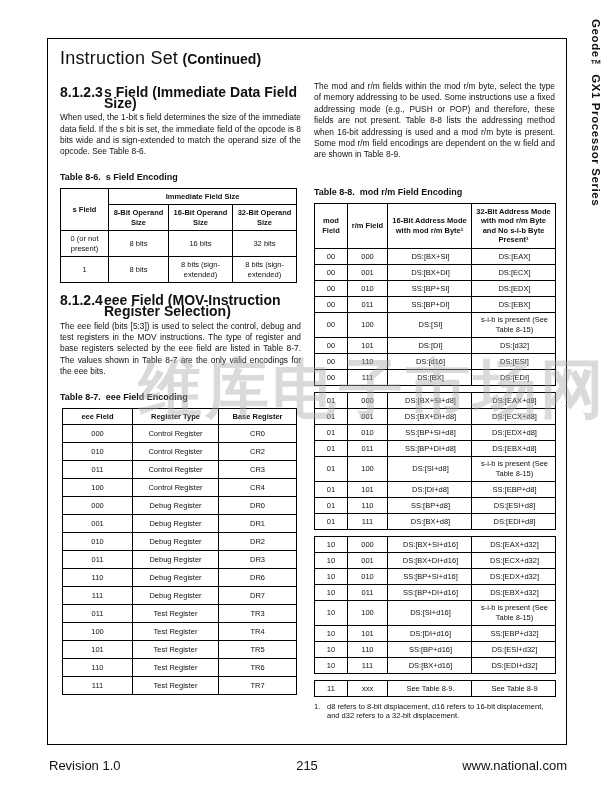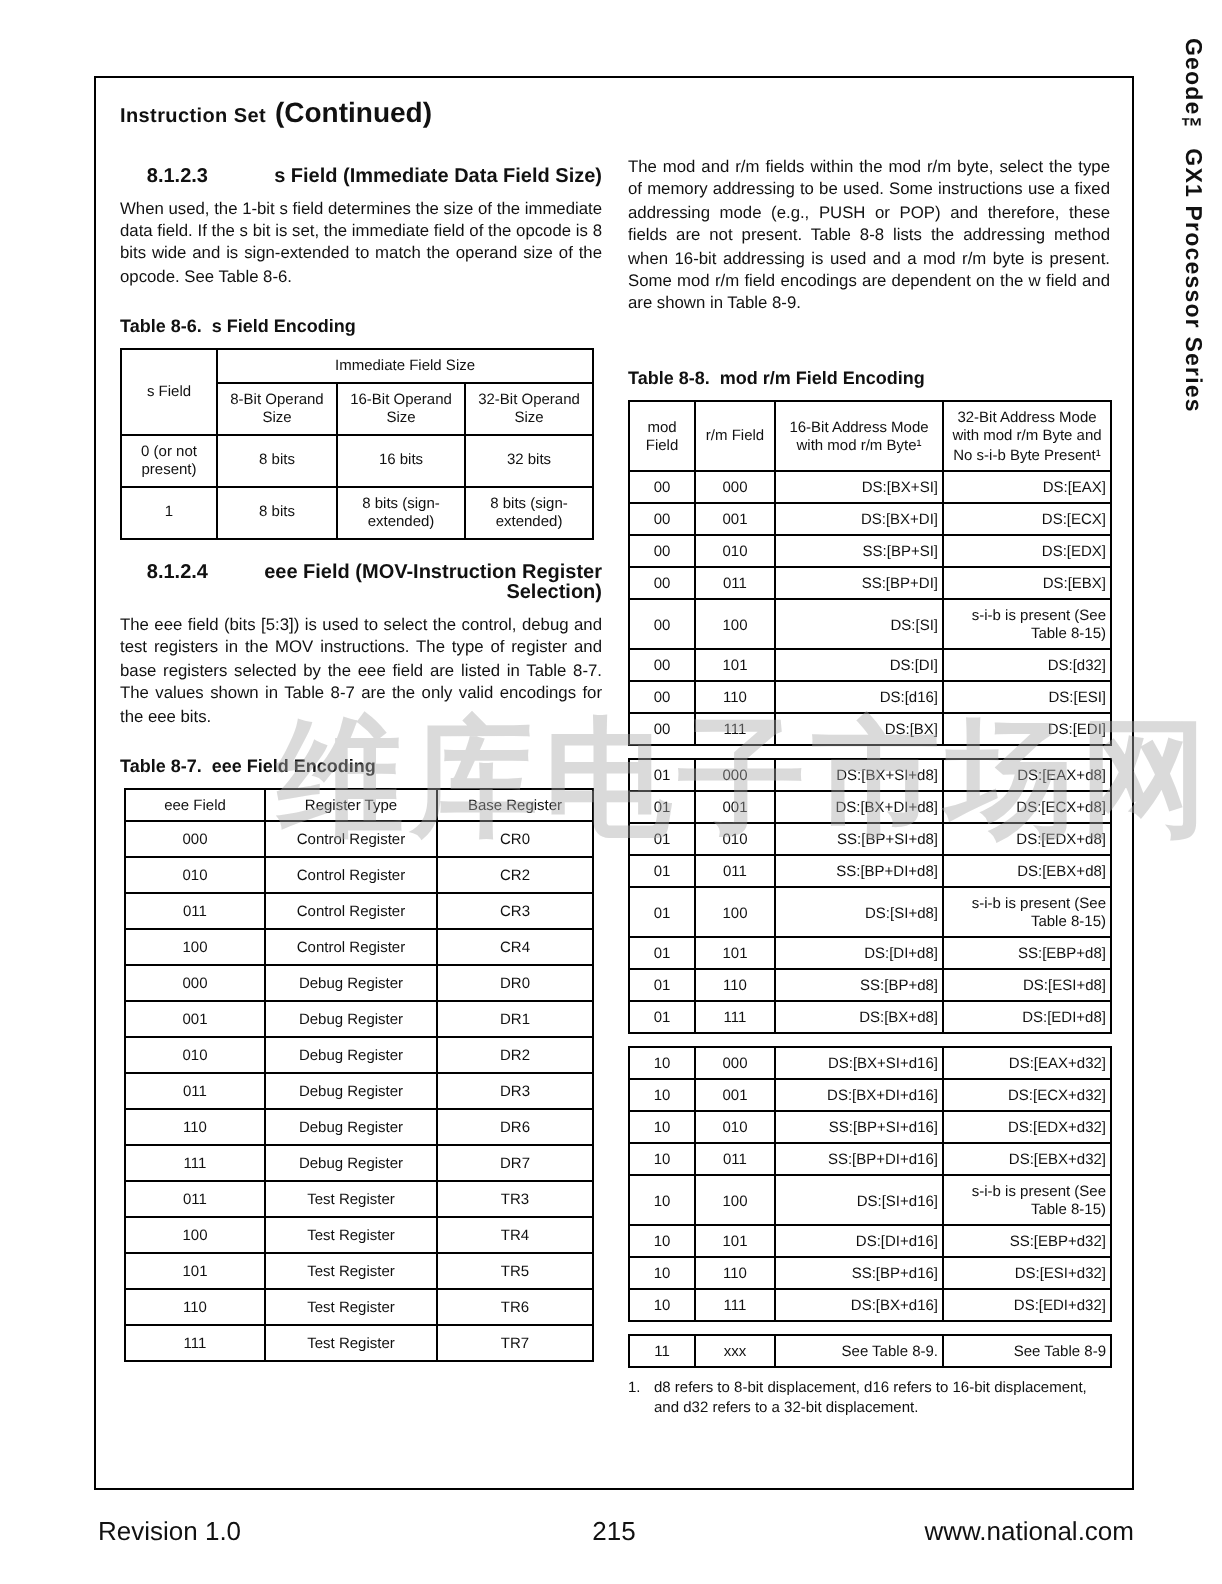--- a/index.html
+++ b/index.html
@@ -7,49 +7,49 @@
     width:611px; height:792px; background:#ffffff; position:relative;
     font-family:"Liberation Sans","DejaVu Sans",sans-serif; color:#111;
     overflow:hidden;
   }
   .frame {
     position:absolute; left:47px; top:38px; width:520px; height:707px;
     border:1.5px solid #000; box-sizing:border-box; padding:6px 12px 0 12px;
     background:transparent;
   }
   .doc-title { margin:3px 0 12px 0; }
-  .doc-title .main { font-size:10px; font-weight:bold; letter-spacing:0.2px; }
+  .doc-title .main { font-size:18px; font-weight:normal; letter-spacing:0.2px; }
   .doc-title .cont { font-size:14px; font-weight:bold; }
   .cols { display:flex; gap:13px; }
   .col { width:241px; flex:0 0 241px; }
 
-  .sec-head { display:flex; font-weight:bold; font-size:10px; line-height:10.6px; margin:12px 0 4px 0;text-align:right; }
+  .sec-head { display:flex; font-weight:bold; font-size:14px; line-height:10.6px; margin:12px 0 4px 0; }
   .sec-head.first { margin-top:6px; }
   .sec-num { flex:0 0 44px; }
   .sec-title { flex:1; }
 
   p.body { font-size:8.4px; line-height:11.4px; text-align:justify; margin:0 0 6px 0; }
 
   .tbl-title { font-weight:bold; font-size:9px; text-align:left; margin:14px 0 6px 0; white-space:pre-wrap; }
   .tbl-title.mt-lg { margin-top:26px; }
 
   table { border-collapse:collapse; table-layout:fixed; }
   th,td {
     border:1px solid #000; font-size:7.5px; line-height:9.5px;
     padding:3px 2px; text-align:center; vertical-align:middle;
     overflow-wrap:break-word; background:transparent;
   }
-  th { font-weight:normal;margin-left:42px; }
+  th { font-weight:bold;margin-left:42px; }
 
   .t86 { width:236px; }
   .t87 { width:234px; margin-left:2px; }
   .t87 td { height:11px; }
   .t88 { width:241px; }
   .t88 td { height:10px; padding:2.5px 2px; }
-  .t88 td.addr { text-align:right; padding-left:4px; }
+  .t88 td.addr { text-align:center; padding-left:4px; }
   .t88 tr.sep td { border-left:0; border-right:0; height:6px; padding:0; }
 
   .footnote { display:flex; font-size:7.5px; line-height:9.6px; margin-top:5px; }
   .fn-num { flex:0 0 13px; }
   .fn-text { flex:1; }
 
   .watermark {
     position:absolute; left:138px; top:346px; z-index:4;
     font-size:64px; font-weight:bold; letter-spacing:3px;
     color:#a9a9a9; opacity:0.42; pointer-events:none; white-space:nowrap;

